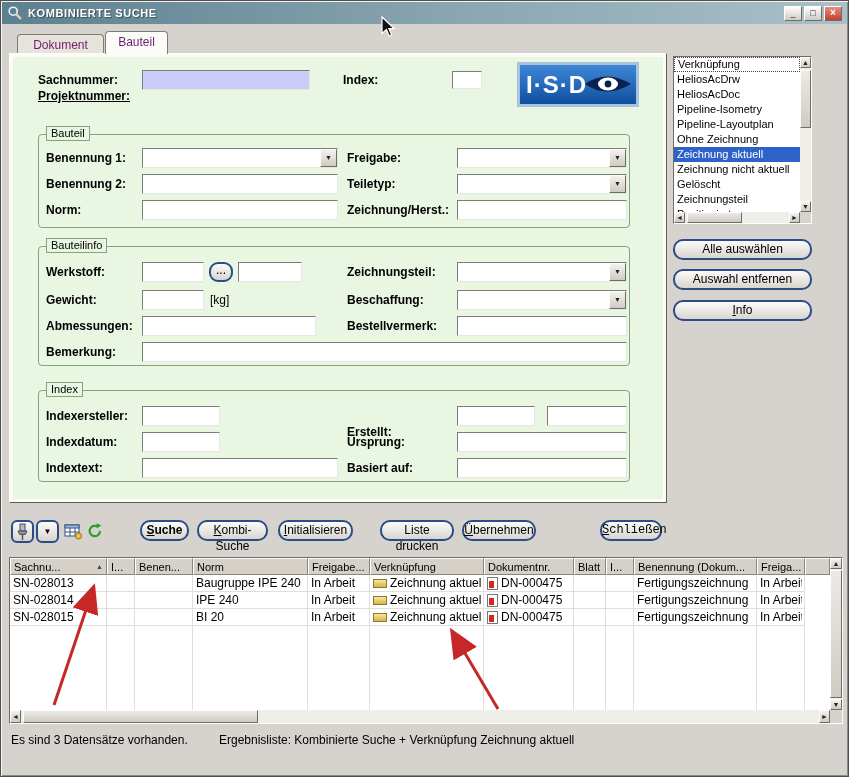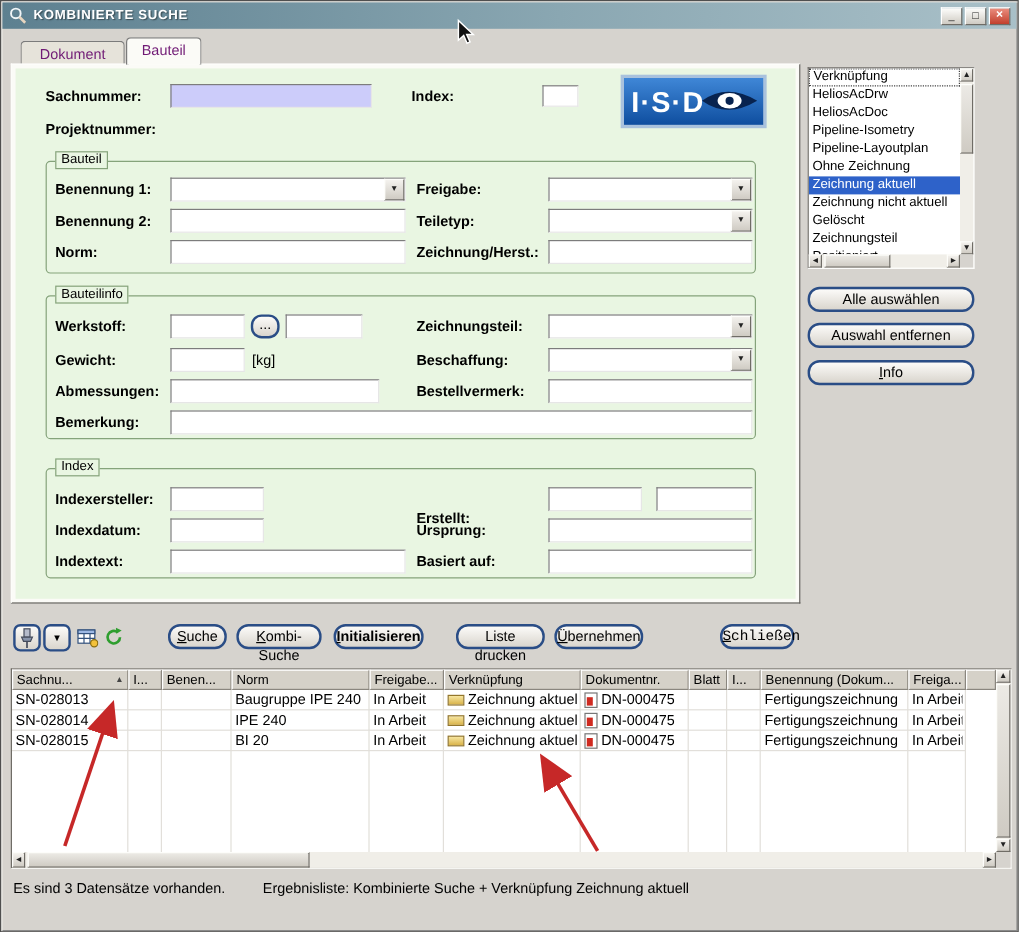--- a/index.html
+++ b/index.html
@@ -125,21 +125,21 @@
       </defs>
       <rect x="1.5" y="1.5" width="119" height="42" fill="url(#lg)" stroke="#a9c2dd" stroke-width="3"></rect>
       <text x="9" y="31" font-size="24" font-weight="bold" fill="#ffffff" letter-spacing="1">I·S·D</text>
       <g>
         <path d="M68 22 Q89 7 114 22 Q89 37 68 22 Z" fill="#08234f"></path>
         <ellipse cx="91" cy="22" rx="10" ry="6.5" fill="#ffffff"></ellipse>
         <circle cx="91" cy="22" r="3.4" fill="#08234f"></circle>
       </g>
     </svg>
 
-    <span class="lbl" style="left:28px;top:47px;">Projektnummer:</span>
+    <span class="lbl" style="left:28px;top:35px;text-decoration:underline;">Projektnummer:</span>
 
     <div class="grp" style="left:28px;top:80px;width:592px;height:94px;"></div>
     <span class="grptitle" style="left:36px;top:72px;">Bauteil</span>
     <span class="lbl" style="left:36px;top:97px;">Benennung 1:</span>
     <div class="combo" style="left:132px;top:94px;width:196px;">
       <span class="combo-val"></span>
       <span class="combo-btn">
           <i>▼</i>
         </span>
     </div>
@@ -269,23 +269,23 @@
       <line x1="1" y1="10" x2="15" y2="10" stroke="#33527e"></line>
       <circle cx="14.5" cy="14" r="3" fill="#f3c13a" stroke="#8a6d12"></circle>
     </svg>
   </span>
   <span class="flaticon" style="left:85px;top:521px;">
     <svg width="18" height="18" viewBox="0 0 18 18">
       <path d="M14 9 a5.2 5.2 0 1 1 -2 -4.1" fill="none" stroke="#2f9e2f" stroke-width="2.2"></path>
       <path d="M10.6 1.2 L15.4 3.4 L11 6.2 Z" fill="#2f9e2f"></path>
     </svg>
   </span>
-  <span class="bbtn ul1" style="left:139px;top:519px;width:49px;height:21px;">Suche</span>
+  <span class="bbtn ul1" style="left:139px;top:519px;width:49px;height:21px;font-weight:bold;">Suche</span>
   <span class="bbtn ul1" style="left:196px;top:519px;width:71px;height:21px;text-align:center;">Kombi-Suche</span>
-  <span class="bbtn ul1" style="left:277px;top:519px;width:75px;height:21px;font-weight:bold;">Initialisieren</span>
+  <span class="bbtn ul1" style="left:277px;top:519px;width:75px;height:21px;">Initialisieren</span>
   <span class="bbtn" style="left:379px;top:519px;width:74px;height:21px;">Liste drucken</span>
   <span class="bbtn ul1" style="left:461px;top:519px;width:74px;height:21px;">Übernehmen</span>
   <span class="bbtn ul1" style="left:599px;top:519px;width:62px;height:21px;font-family:Liberation Mono, monospace;">Schließen</span>
 
   <div class="grid">
     <div class="grid-main">
       <div class="grid-header">
         <div class="hc c0">
           <span>Sachnu...</span>
           <span class="sort">▲</span>

